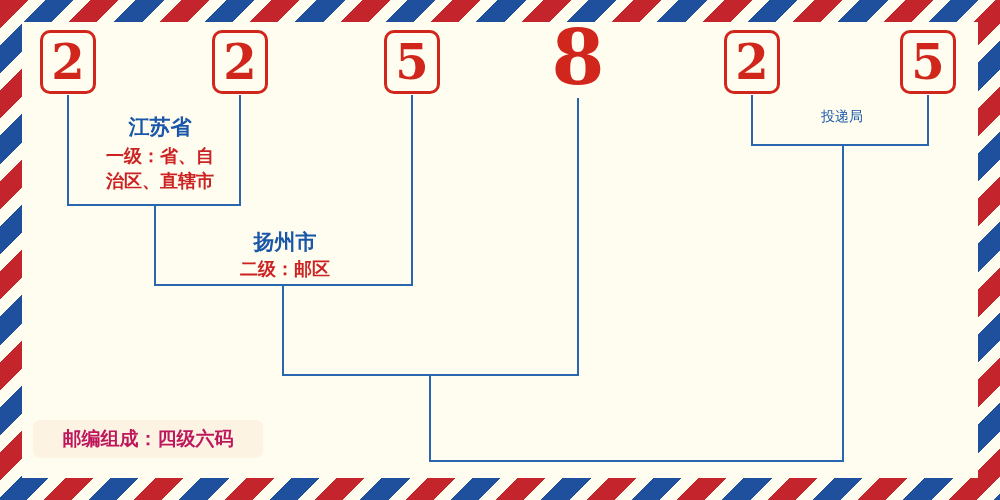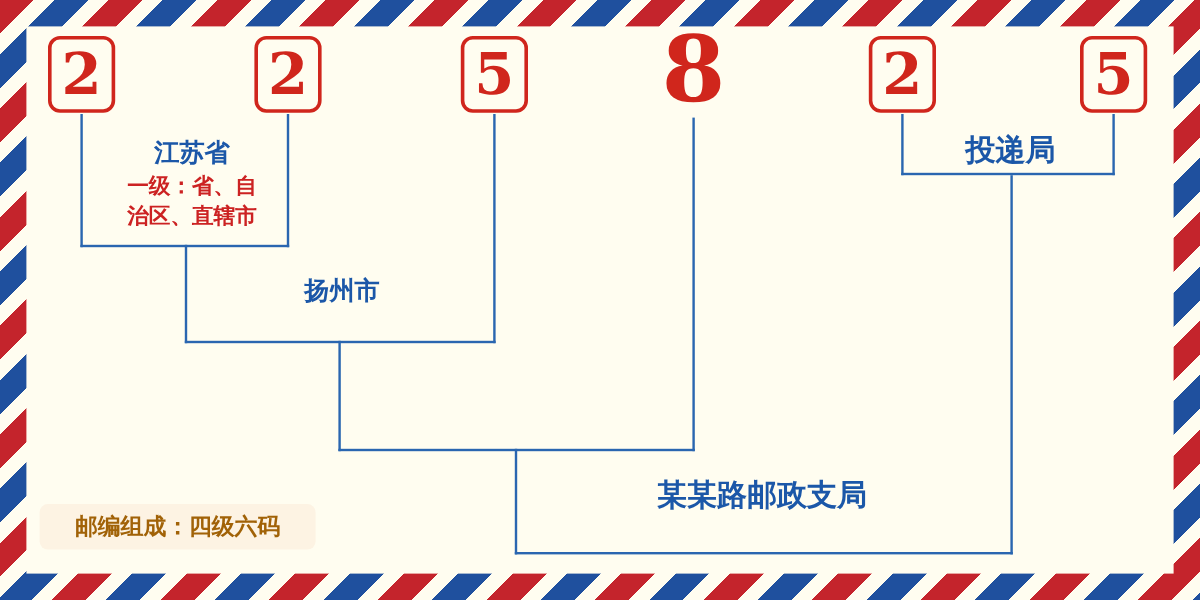--- a/index.html
+++ b/index.html
@@ -52,33 +52,33 @@
     line-height: 84px;
     z-index: 3;
   }
 
   .ln { position: absolute; background: #2a66b0; z-index: 1; }
   .v { width: 2px; }
   .h { height: 2px; }
 
   .lbl { position: absolute; text-align: center; z-index: 2; }
   .blue-name { color: #1b57a8; font-weight: bold; font-size: 21px; }
-  .blue-name-sm { color: #1b57a8; font-weight: bold; font-size: 25px; }
+  .blue-name-sm { color: #1b57a8; font-weight: normal; font-size: 14px; }
   .red-desc { color: #cc2222; font-weight: bold; font-size: 18px; line-height: 25px; }
 
   #badge {
     position: absolute;
     left: 33px; top: 420px;
     width: 230px; height: 38px;
     background: #fdf3e3;
     border-radius: 7px;
     display: flex; align-items: center; justify-content: center;
     z-index: 2;
   }
-  #badge span { color: #a16207; font-weight: bold; font-size: 19px; }
+  #badge span { color: #be185d; font-weight: bold; font-size: 19px; }
 </style>
 </head>
 <body>
 
 <div id="stage">
   <div id="canvas"></div>
 
   <div class="dbox" style="left:40px">
     <span class="digit">2</span>
   </div>
@@ -112,22 +112,22 @@
   <div class="ln v" style="left:927px;top:95px;height:51px"></div>
   <div class="ln h" style="left:751px;top:144px;width:178px"></div>
 
   <div class="lbl blue-name" style="left:70px;top:113px;width:180px">江苏省</div>
   <div class="lbl blue-name" style="left:195px;top:228px;width:180px">扬州市</div>
 
   <div class="lbl red-desc" style="left:70px;top:143px;width:180px">
     <div>一级：省、自</div>
     <div>治区、直辖市</div>
   </div>
+  <div class="lbl red-desc" style="left:195px;top:256px;width:180px">二级：邮区</div>
 
 
-  <div class="lbl blue-name-sm" style="left:510px;top:396px;width:250px">某某路邮政支局</div>
 
   <div class="lbl blue-name-sm" style="left:757px;top:108px;width:170px">投递局</div>
 
   <div id="badge">
     <span>邮编组成：四级六码</span>
   </div>
 </div>
 
 </body></html>

